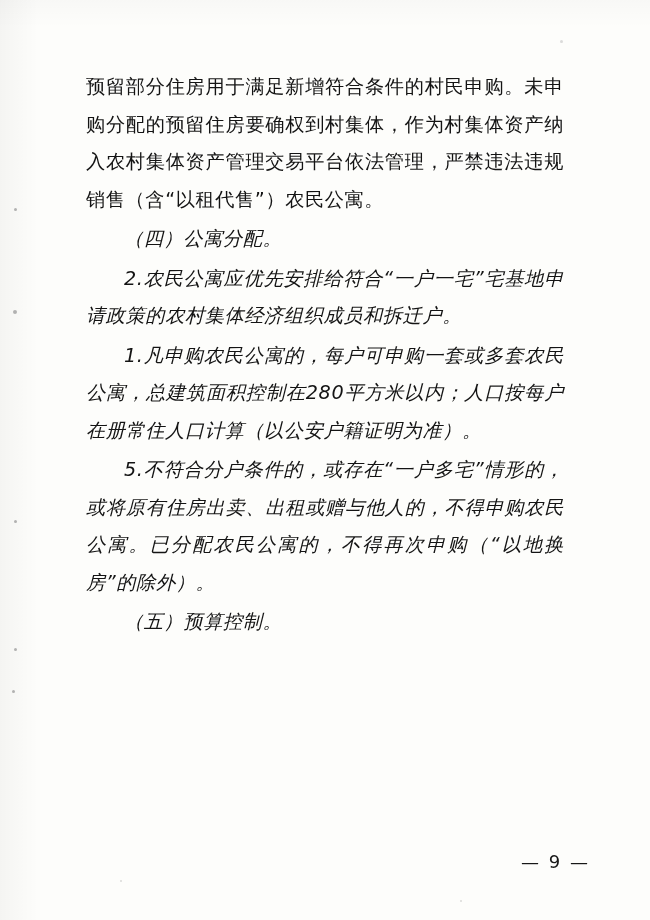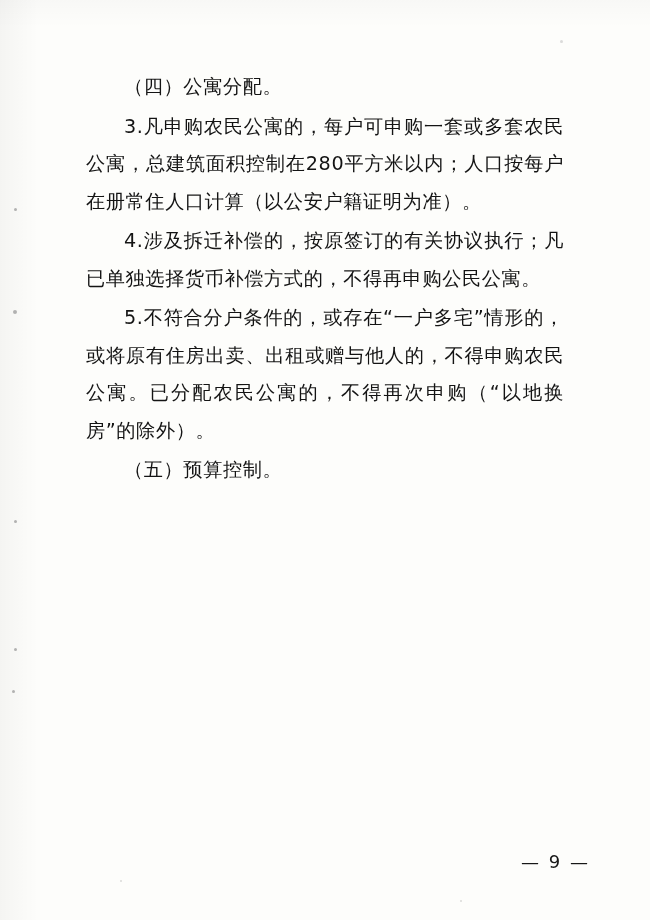--- a/index.html
+++ b/index.html
@@ -43,20 +43,21 @@
     letter-spacing: 0.6px;
     color: #141414;
     text-align: justify;
     text-justify: inter-ideograph;
     font-family: "DejaVu Sans", sans-serif;
     font-weight: 500;
     text-indent: 0;
   }
   p.indent {
     text-indent: 38px;
+    font-style: italic;
   }
   
   .page-number {
     position: absolute;
     right: 60px;
     bottom: 48px;
     font-size: 18px;
     color: #171717;
     letter-spacing: 2px;
     font-family: "DejaVu Sans", sans-serif;
@@ -94,21 +95,22 @@
   <span class="margin-mark m1"></span>
   <span class="margin-mark m2"></span>
   <span class="margin-mark m3"></span>
   <span class="margin-mark m4"></span>
   <span class="margin-mark m5"></span>
   <span class="speck s1"></span>
   <span class="speck s2"></span>
   <span class="speck s3"></span>
 
   <div class="content">
+    <p class="para">预留部分住房用于满足新增符合条件的村民申购。未申购分配的预留住房要确权到村集体，作为村集体资产纳入农村集体资产管理交易平台依法管理，严禁违法违规销售（含“以租代售”）农民公寓。</p>
     <p class="para indent">（四）公寓分配。</p>
-    <p class="para indent">3.凡申购农民公寓的，每户可申购一套或多套农民公寓，总建筑面积控制在280平方米以内；人口按每户在册常住人口计算（以公安户籍证明为准）。</p>
-    <p class="para indent">4.涉及拆迁补偿的，按原签订的有关协议执行；凡已单独选择货币补偿方式的，不得再申购公民公寓。</p>
+    <p class="para indent">2.农民公寓应优先安排给符合“一户一宅”宅基地申请政策的农村集体经济组织成员和拆迁户。</p>
+    <p class="para indent">1.凡申购农民公寓的，每户可申购一套或多套农民公寓，总建筑面积控制在280平方米以内；人口按每户在册常住人口计算（以公安户籍证明为准）。</p>
     <p class="para indent">5.不符合分户条件的，或存在“一户多宅”情形的，或将原有住房出卖、出租或赠与他人的，不得申购农民公寓。已分配农民公寓的，不得再次申购（“以地换房”的除外）。</p>
     <p class="para indent">（五）预算控制。</p>
   </div>
 
   <div class="page-number">— 9 —</div>
 </div>
 
 </body></html>

